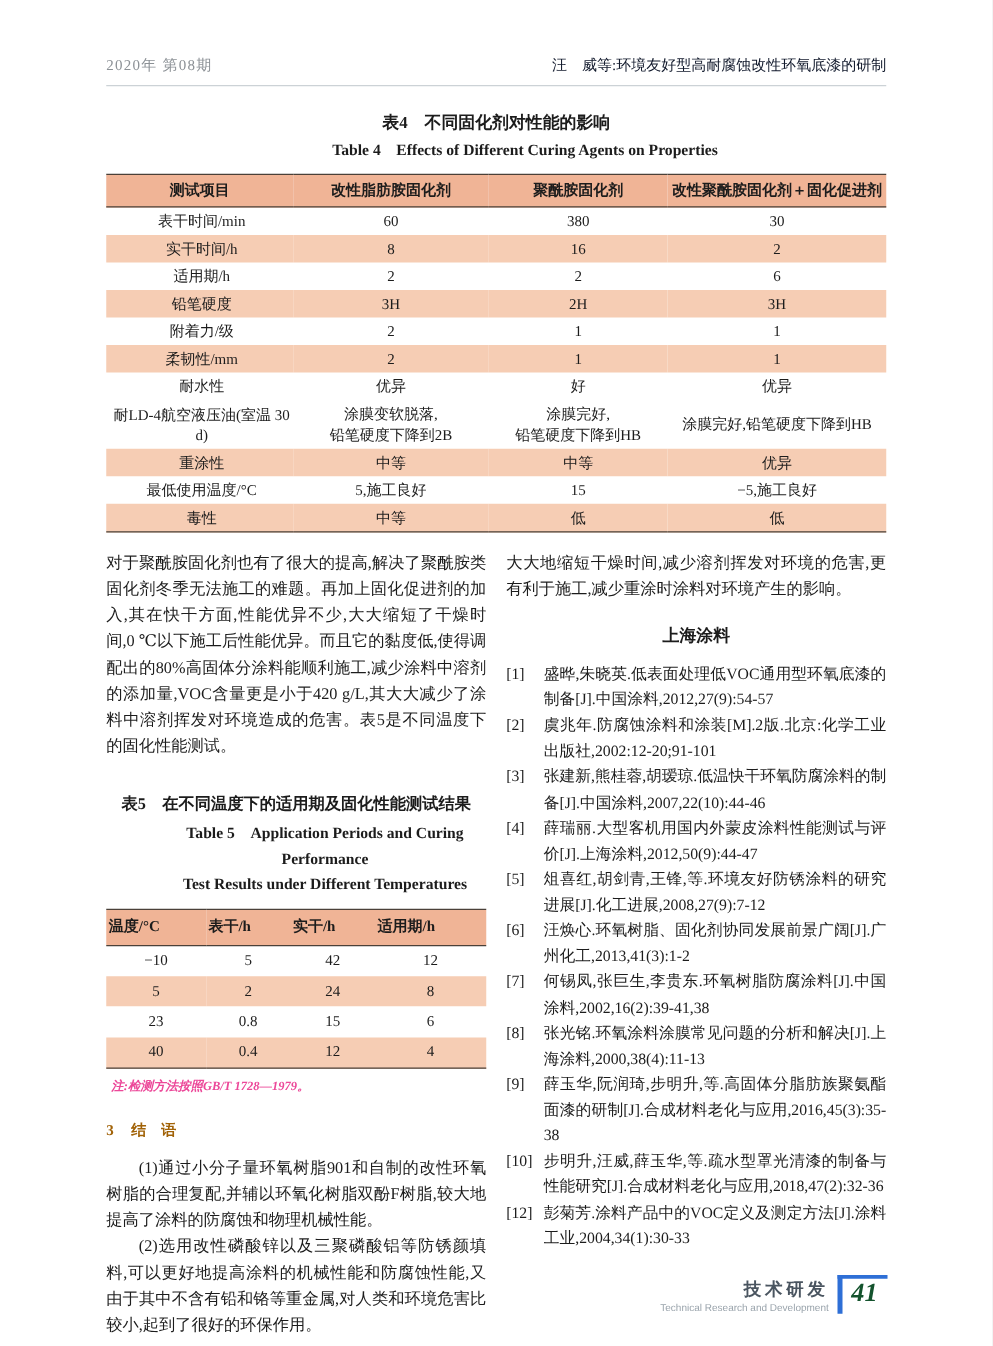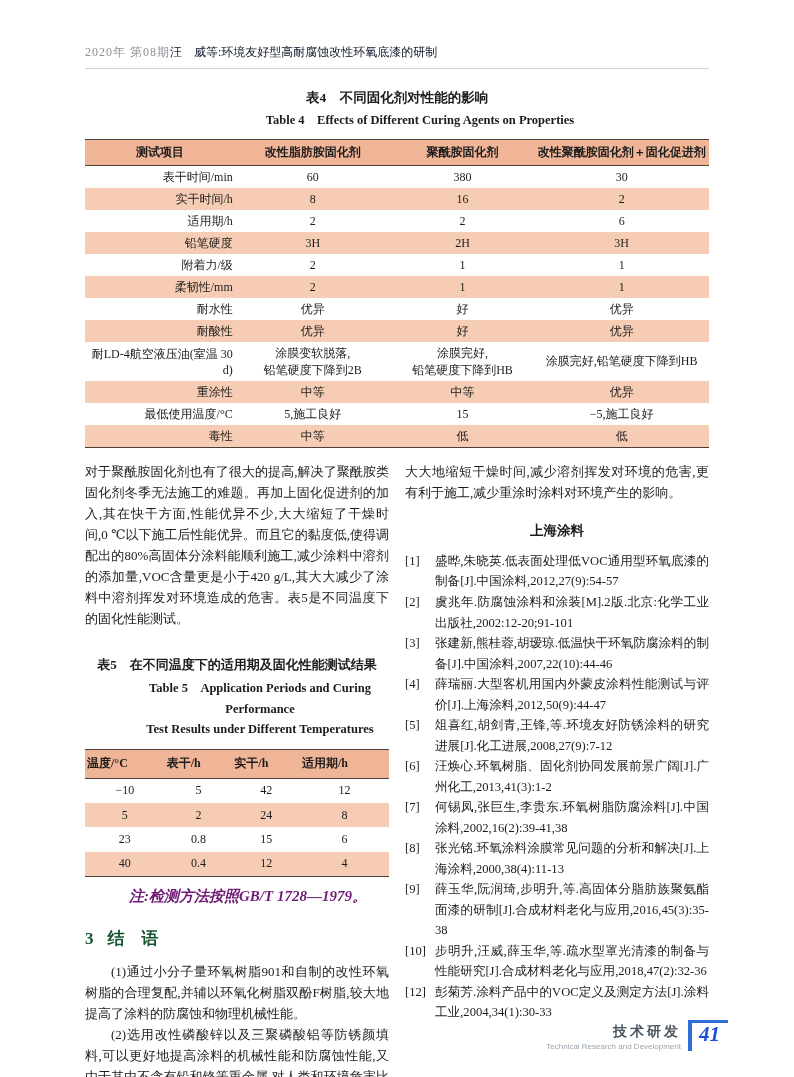--- a/index.html
+++ b/index.html
@@ -5,66 +5,66 @@
   html,body { margin:0; padding:0; background:#e9e9e9; }
   .page {
     position:relative; width:794px; height:1077px; margin:0 auto;
     background:#ffffff; overflow:hidden;
     font-family:"Liberation Serif","DejaVu Serif",serif;
     color:#1c1c1c;
   }
   .content { position:absolute; left:85px; top:44px; width:624px; }
 
   
-  .running-head { display:flex; justify-content:flex-start; align-items:baseline; font-size:12px; }
+  .running-head { display:flex; justify-content:space-between; align-items:baseline; font-size:12px; }
   .rh-issue { color:#8c9196; letter-spacing:1px; }
   .rh-title { color:#0f172a; }
   .head-rule { border:none; border-top:1px solid #ccd2d6; margin:7px 0 0 0; }
 
   
   .tbl-title-cn { text-align:center; font-weight:bold; font-size:13.5px; margin-top:20px; }
   .tbl-title-en { text-align:center; font-weight:bold; font-size:12.5px; margin-top:5px; white-space:pre-line;margin-left:46px; }
 
   
   table { width:100%; border-collapse:collapse; margin-top:10px; font-size:12px;
           border-top:1.5px solid #4a4038; border-bottom:1.5px solid #4a4038; }
   thead tr { background:#f0b496; }
   thead th { font-weight:bold; padding:4px 2px; border-bottom:1px solid #4a4038; }
   tbody td { padding:2.5px 2px; text-align:center; vertical-align:middle; white-space:pre-line; }
   tbody tr.alt { background:#f6cdb4; }
-  td.lbl { text-align:right; padding-left:5px; }
+  td.lbl { text-align:center; padding-left:5px; }
   #table4 col.c0 { width:24%; } #table4 col.c1 { width:25%; }
   #table4 col.c2 { width:23%; } #table4 col.c3 { width:28%; }
 
   
   .columns { display:flex; gap:16px; margin-top:13px; }
   .col { width:304px; font-size:13px; line-height:1.62; text-align:justify; }
   .col-right { position:relative; }
   p { margin:0; }
   p.indent { text-indent:2em; }
 
-  .t5-note { color:#701a75; font-weight:bold; font-style:italic; font-size:15px; margin-top:7px; padding-left:4px;margin-left:40px; }
-
-  .sec-heading { color:#14532d; font-size:17px; font-weight:bold; margin:16px 0 9px 0; }
+  .t5-note { color:#ec4899; font-weight:bold; font-style:italic; font-size:10px; margin-top:7px; padding-left:4px; }
+
+  .sec-heading { color:#a16207; font-size:12px; font-weight:bold; margin:16px 0 9px 0; }
   .sec-heading .sec-no { margin-right:14px; }
 
   .refs-heading { text-align:center; font-weight:bold; font-size:13.5px; margin:17px 0 9px 0; }
   .ref { display:flex; font-size:12.6px; line-height:1.63; text-align:justify; }
   .ref-no { flex:none; width:30px; }
   .ref-text { flex:1; }
 
   
-  .footer { position:absolute; right:66px; bottom:26px; display:flex; align-items:flex-end; }
+  .footer { position:absolute; right:84px; bottom:26px; display:flex; align-items:flex-end; }
   .footer-text { text-align:right; margin-right:7px; padding-top:4px; }
   .footer-cn { font-size:14px; font-weight:bold; color:#4a5560; letter-spacing:3px;
                font-family:"Liberation Sans","DejaVu Sans",sans-serif; }
   .footer-en { font-size:8px; color:#9aa4ac; margin-top:1px;
                font-family:"Liberation Sans","DejaVu Sans",sans-serif; }
   .page-box { border-top:3px solid #2e6fd6; border-left:4px solid #2e6fd6; padding:1px 8px 6px 7px; }
-  .page-num { color:#1d4ed8; font-size:21px; font-weight:bold; font-style:italic; line-height:1; }
+  .page-num { color:#14532d; font-size:21px; font-weight:bold; font-style:italic; line-height:1; }
 </style>
 </head>
 <body>
 
 <div class="page">
   <div class="content">
 
     <div class="running-head">
       <span class="rh-issue">2020年 第08期</span>
       <span class="rh-title">汪　威等:环境友好型高耐腐蚀改性环氧底漆的研制</span>
@@ -125,26 +125,20 @@
             <td>2</td>
             <td>1</td>
             <td>1</td>
           </tr>
           <tr>
             <td class="lbl">耐水性</td>
             <td>优异</td>
             <td>好</td>
             <td>优异</td>
           </tr>
-          <tr class="alt">
-            <td class="lbl">耐酸性</td>
-            <td>优异</td>
-            <td>好</td>
-            <td>优异</td>
-          </tr>
           <tr>
             <td class="lbl">耐LD-4航空液压油(室温 30 d)</td>
             <td>涂膜变软脱落,
 铅笔硬度下降到2B</td>
             <td>涂膜完好,
 铅笔硬度下降到HB</td>
             <td>涂膜完好,铅笔硬度下降到HB</td>
           </tr>
           <tr class="alt">
             <td class="lbl">重涂性</td>

